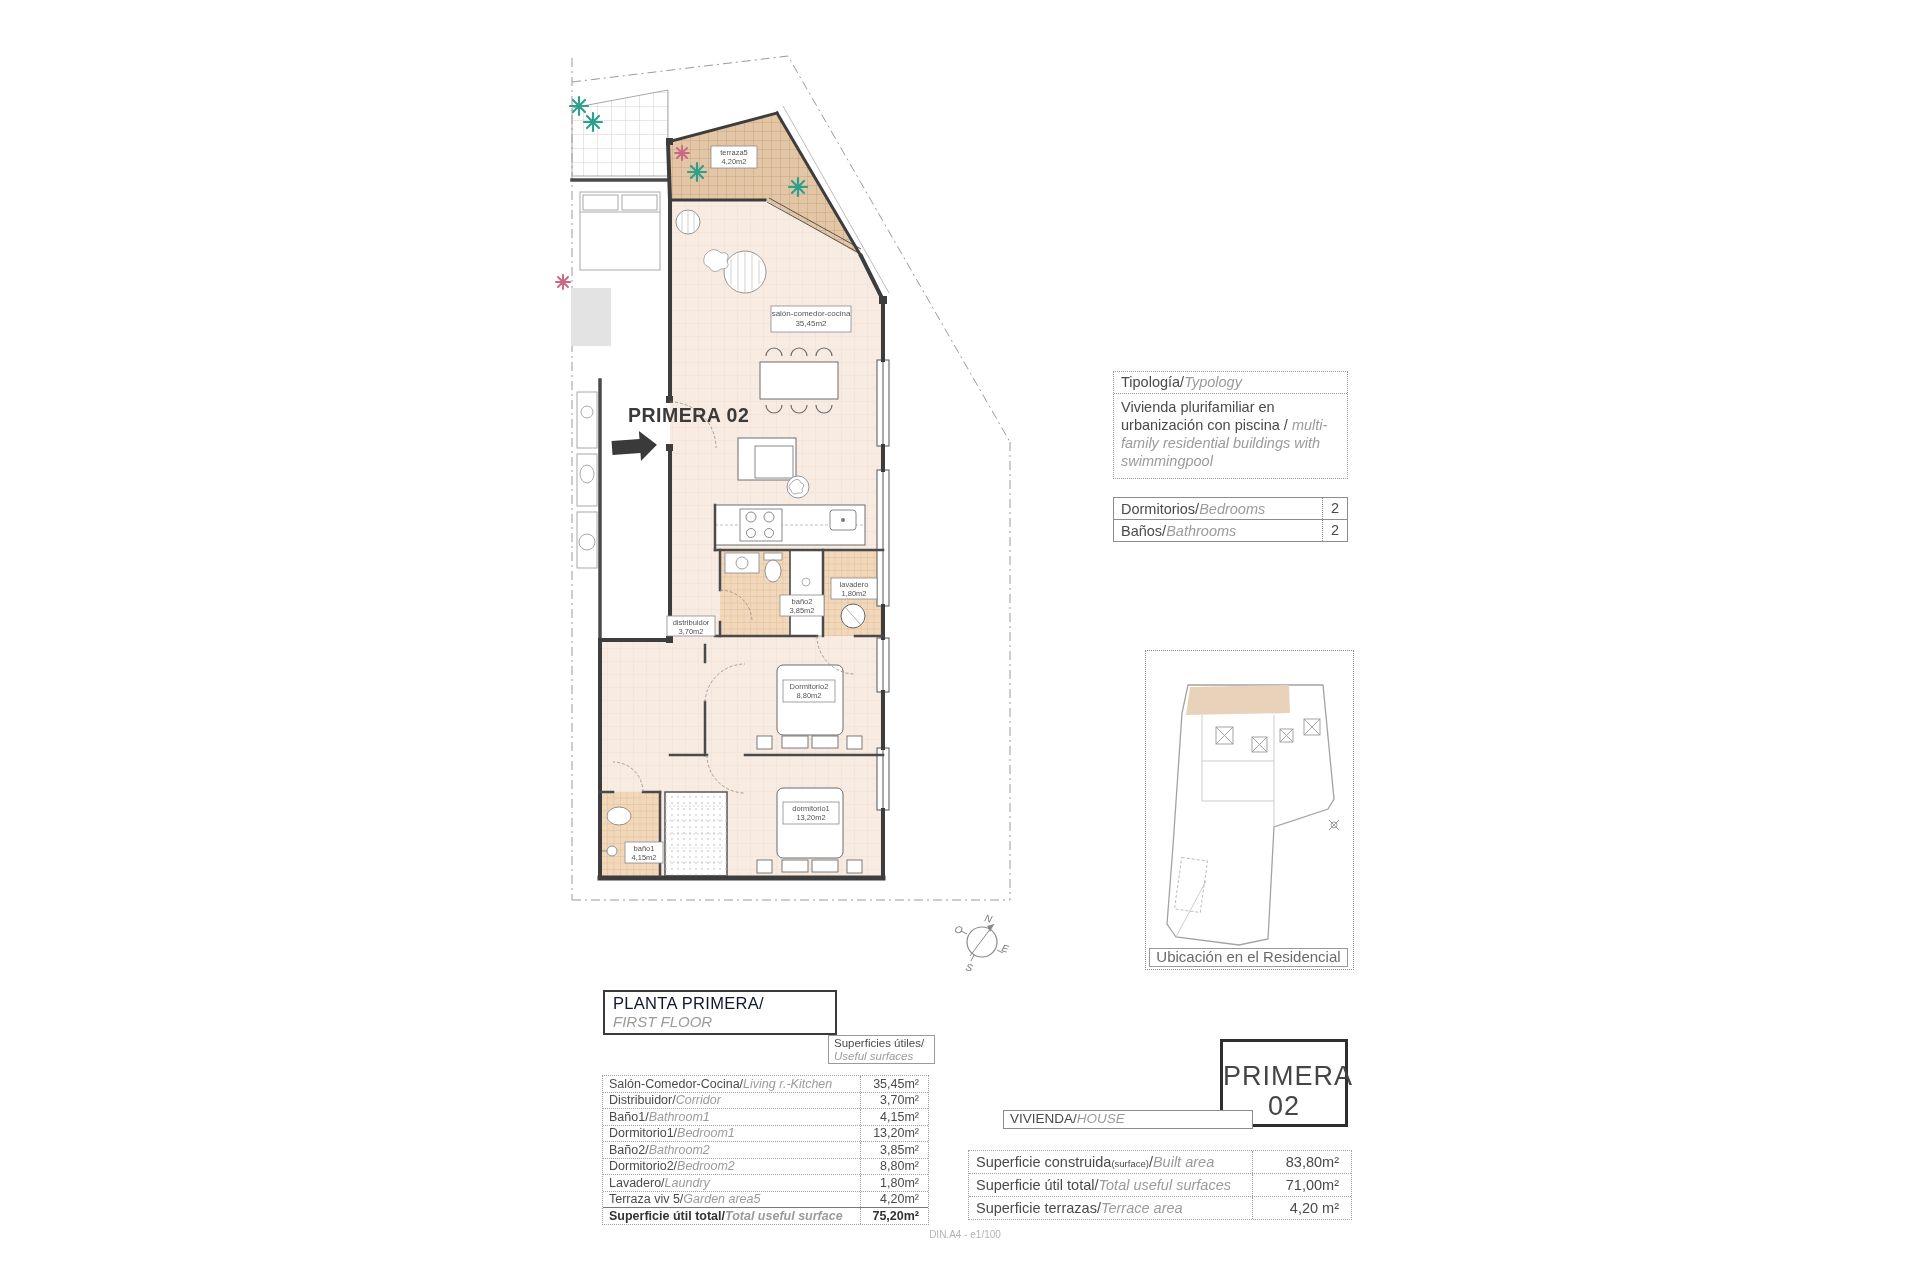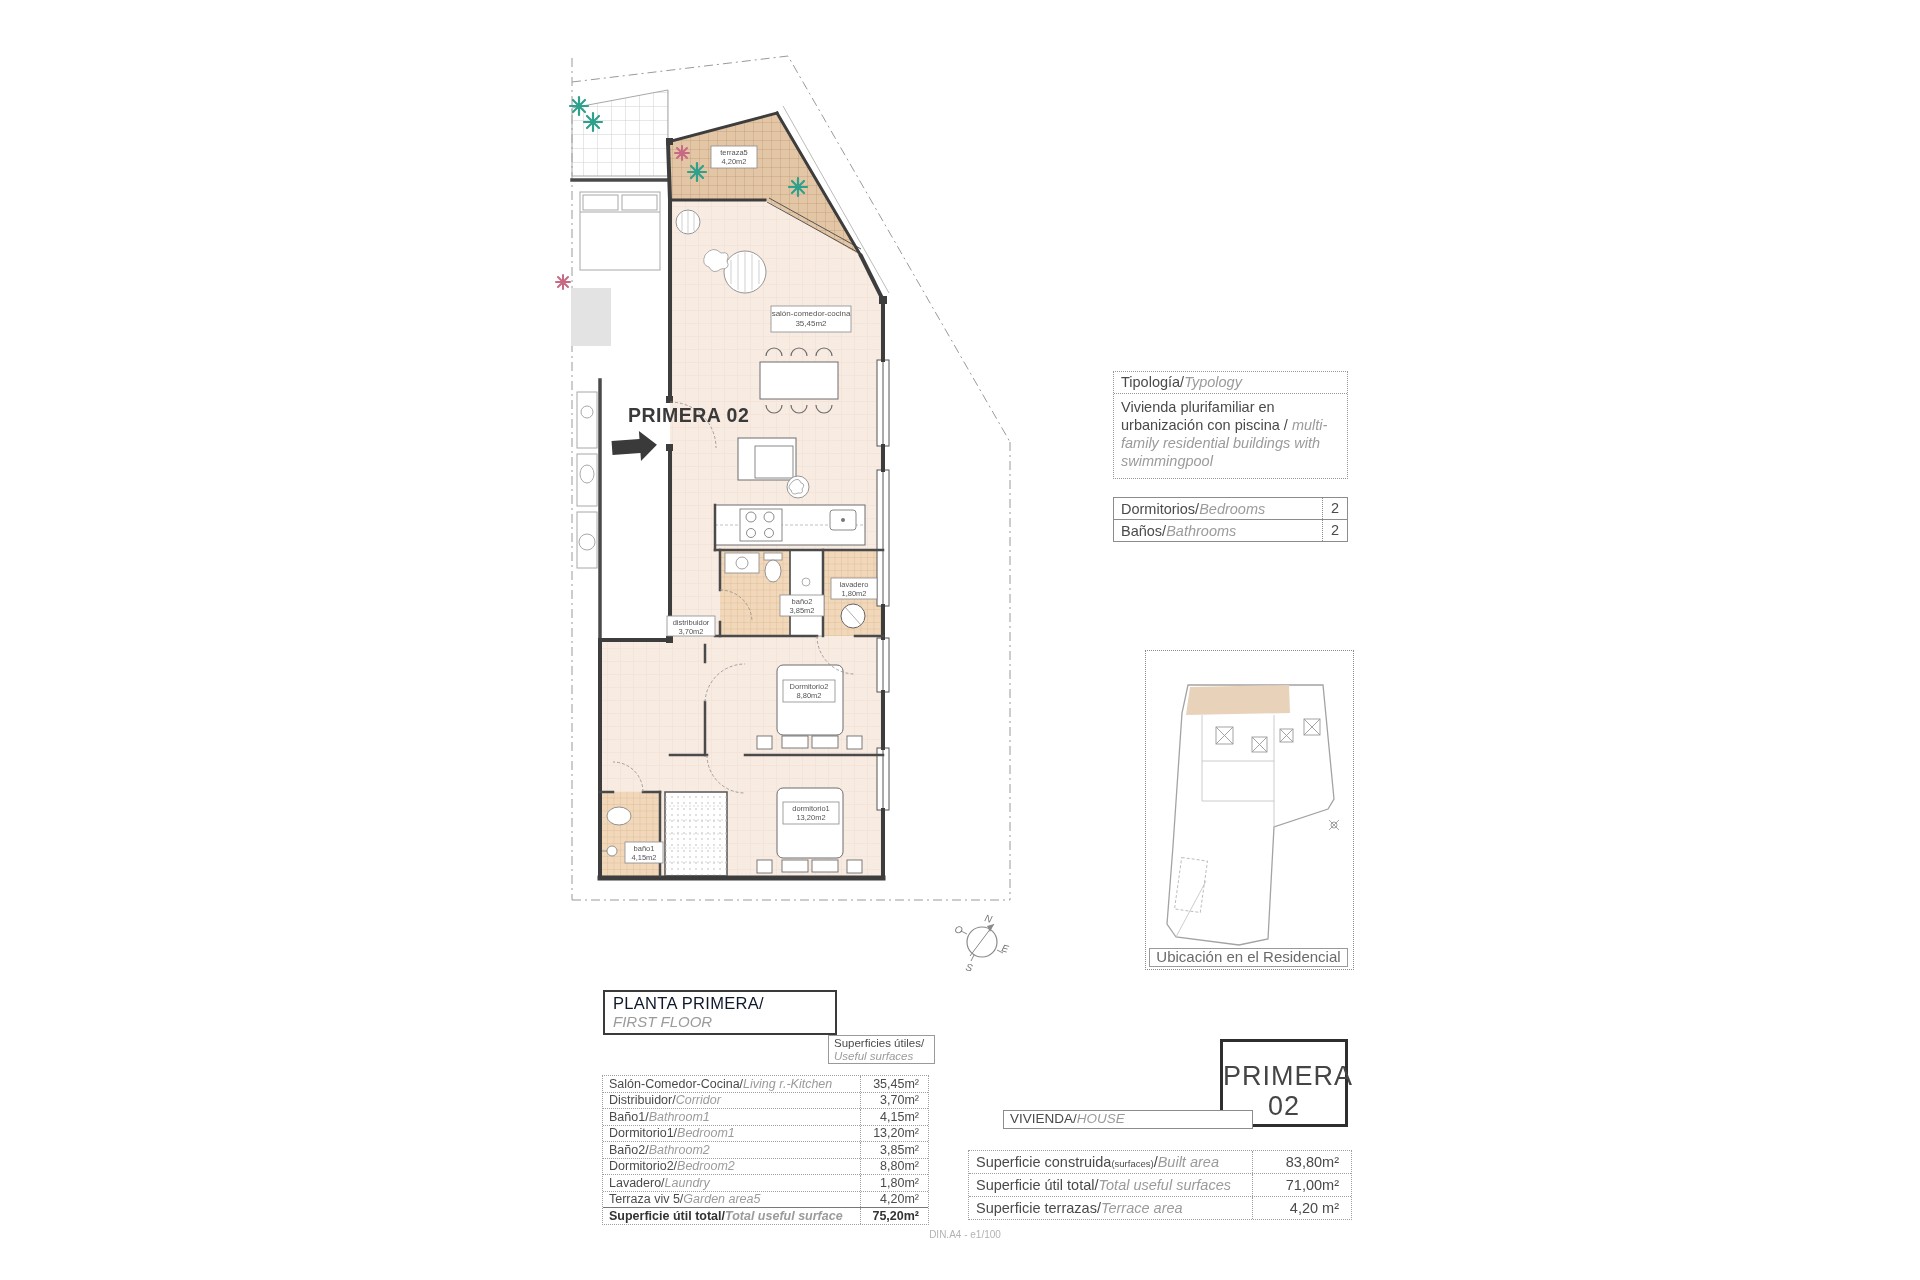--- a/index.html
+++ b/index.html
@@ -413,21 +413,21 @@
   <div>PRIMERA</div>
   <div>02</div>
 </div>
 
 <div id="house-header" class="abs">
   <span class="dark">VIVIENDA/</span><span class="en">HOUSE</span>
 </div>
 
 <div id="house-table" class="abs">
   <div class="ht-row">
-    <div class="ht-label"><span>Superficie construida</span><span class="ht-note">(surfaces)</span><span>/</span><span class="en">Built area</span></div>
+    <div class="ht-label"><span>Superficie construida</span><span class="ht-note">(surface)</span><span>/</span><span class="en">Built area</span></div>
     <div class="ht-value">83,80m²</div>
   </div>
   <div class="ht-row">
     <div class="ht-label"><span>Superficie útil total</span><span class="ht-note"></span><span>/</span><span class="en">Total useful surfaces</span></div>
     <div class="ht-value">71,00m²</div>
   </div>
   <div class="ht-row">
     <div class="ht-label"><span>Superficie terrazas</span><span class="ht-note"></span><span>/</span><span class="en">Terrace area</span></div>
     <div class="ht-value">4,20 m²</div>
   </div>

